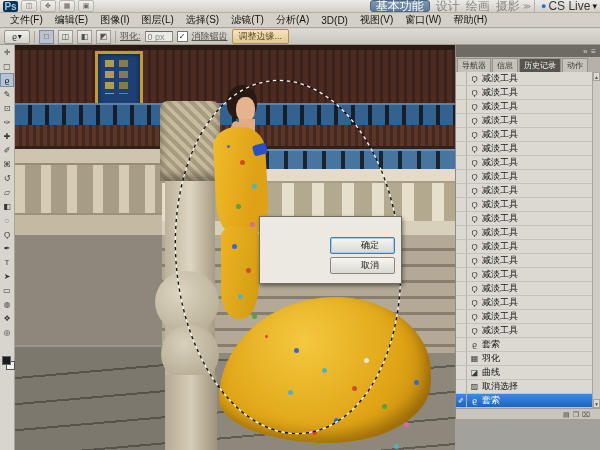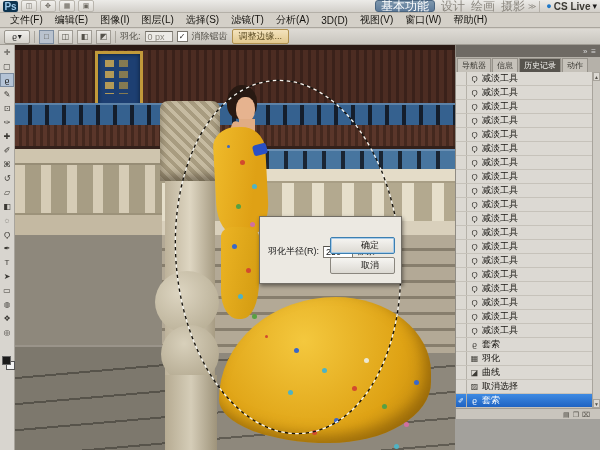--- a/index.html
+++ b/index.html
@@ -16,38 +16,38 @@
     font-weight:bold;display:flex;align-items:center;justify-content:center;border-radius:2px;}
   .appicon{width:14px;height:10px;border:1px solid #b9b5ad;background:linear-gradient(#f2f1ee,#d8d5cf);
     font-size:7px;color:#6b675f;display:flex;align-items:center;justify-content:center;border-radius:2px;}
   #workspaces{margin-left:auto;display:flex;align-items:center;gap:6px;}
   .ws{color:#8a867e;font-size:12px;text-align:center;}
   .ws.active{background:linear-gradient(#7e97ad,#5d7a99);color:#fff;border:1px solid #4a6580;
     border-radius:3px;padding:0 5px;line-height:10px;}
   #ws-overflow{color:#8a867e;font-size:8px;}
   #cs-live{display:flex;align-items:center;gap:2px;border-left:1px solid #b4b0a8;padding-left:6px;}
   #cs-live-dot{color:#1e78c8;font-size:9px;line-height:9px;}
-  #cs-live-label{font-size:10px;color:#3a3832;font-weight:bold;}
+  #cs-live-label{font-size:12px;color:#3a3832;}
 
   
   #menubar{left:0;top:13px;width:600px;height:15px;background:#d4d0c8;
     border-bottom:1px solid #aaa69e;display:flex;align-items:center;padding:0 4px;box-sizing:border-box;}
   .menu-item{padding:0 6px;font-size:10px;color:#15130f;}
 
   
   #optionsbar{left:0;top:29px;width:600px;height:16px;
     background:linear-gradient(#dedbd5,#c8c5be);border-bottom:1px solid #a19d95;
     display:flex;align-items:center;gap:4px;padding:0 4px;box-sizing:border-box;}
   #tool-preset{width:24px;height:12px;border:1px solid #9a968e;background:linear-gradient(#f0efec,#d5d2cb);
     display:flex;align-items:center;justify-content:center;gap:1px;font-size:8px;border-radius:2px;}
   .vsep{width:1px;height:12px;background:#a8a49c;}
   .modebtn{width:13px;height:12px;border:1px solid #a19d95;background:linear-gradient(#eceae6,#d2cfc8);
     font-size:8px;color:#55524b;display:flex;align-items:center;justify-content:center;}
   .modebtn.pressed{background:#b9c2ce;border-color:#7d8da1;}
-  .opt-label{color:#55524b;}
+  .opt-label{color:#55524b;text-decoration:underline;}
   #feather-field{width:28px;height:11px;background:#eceae6;border:1px solid #8f8b83;
     border-top-color:#6e6a62;color:#8a867e;display:flex;align-items:center;padding:0 2px;box-sizing:border-box;}
   .cb{width:9px;height:9px;background:#fff;border:1px solid #7a766e;font-size:8px;line-height:8px;
     color:#2a2825;display:flex;align-items:center;justify-content:center;}
   #refine-edge{height:13px;border:1px solid #b0914f;background:linear-gradient(#f4e3bd,#e2c98f);
     color:#5a4a22;padding:0 6px;display:flex;align-items:center;border-radius:2px;}
 
   
   #tools{left:0;top:45px;width:15px;height:405px;background:#d8d5cf;border-right:1px solid #a8a49c;box-sizing:border-box;}
   .tool{width:14px;height:14px;display:flex;align-items:center;justify-content:center;
@@ -305,25 +305,20 @@
     <div id="dots-torso" class="abs dots"></div>
     <svg id="sel-svg" class="abs" viewBox="0 0 440 405" xmlns="http://www.w3.org/2000/svg">
       <g transform="rotate(-5 273 212)">
         <ellipse cx="273" cy="212" rx="112" ry="177" fill="none" stroke="#15130f" stroke-width="1.3" stroke-dasharray="3.5 3.5"></ellipse>
         <ellipse cx="273" cy="212" rx="112" ry="177" fill="none" stroke="#f5f5f0" stroke-width="1.3" stroke-dasharray="3.5 3.5" stroke-dashoffset="3.5"></ellipse>
       </g>
     </svg>
   </div>
 
   <div id="feather-dialog" class="abs">
-    <div id="dlg-row">
-      <span>羽化半径(R):</span>
-      <div id="radius-input">250</div>
-      <span>像素</span>
-    </div>
     <div id="ok-btn" class="dlg-btn">确定</div>
     <div id="cancel-btn" class="dlg-btn">取消</div>
   </div>
 
   <div id="right-panel" class="abs">
     <div id="dock-header">
       <span>»</span>
       <span>≡</span>
     </div>
     <div id="panel-tabs">

